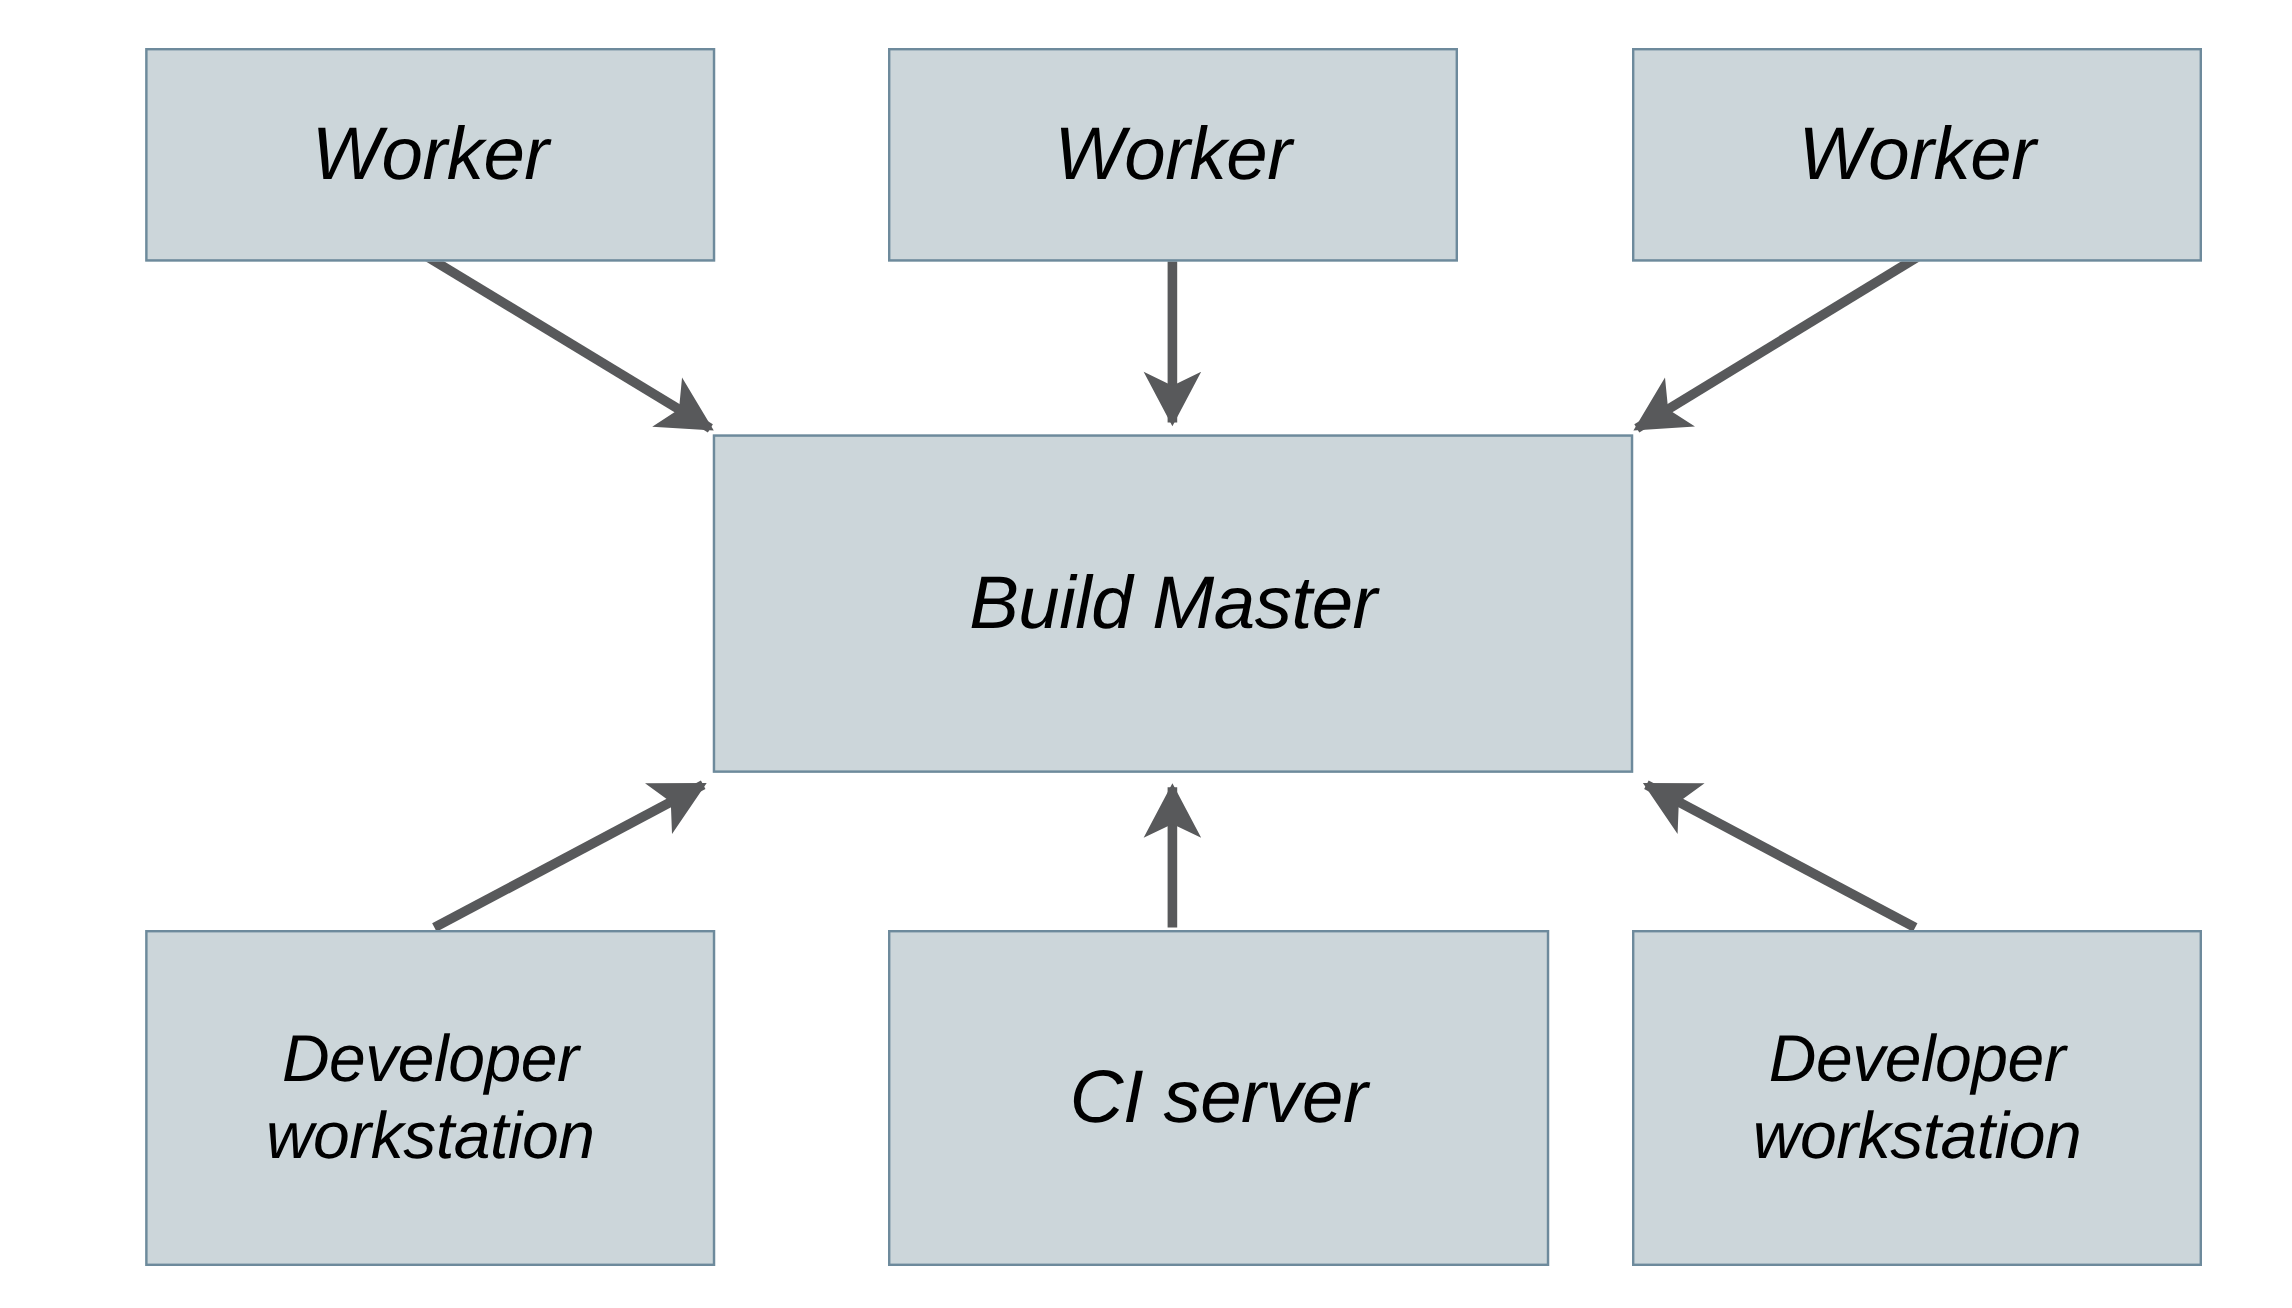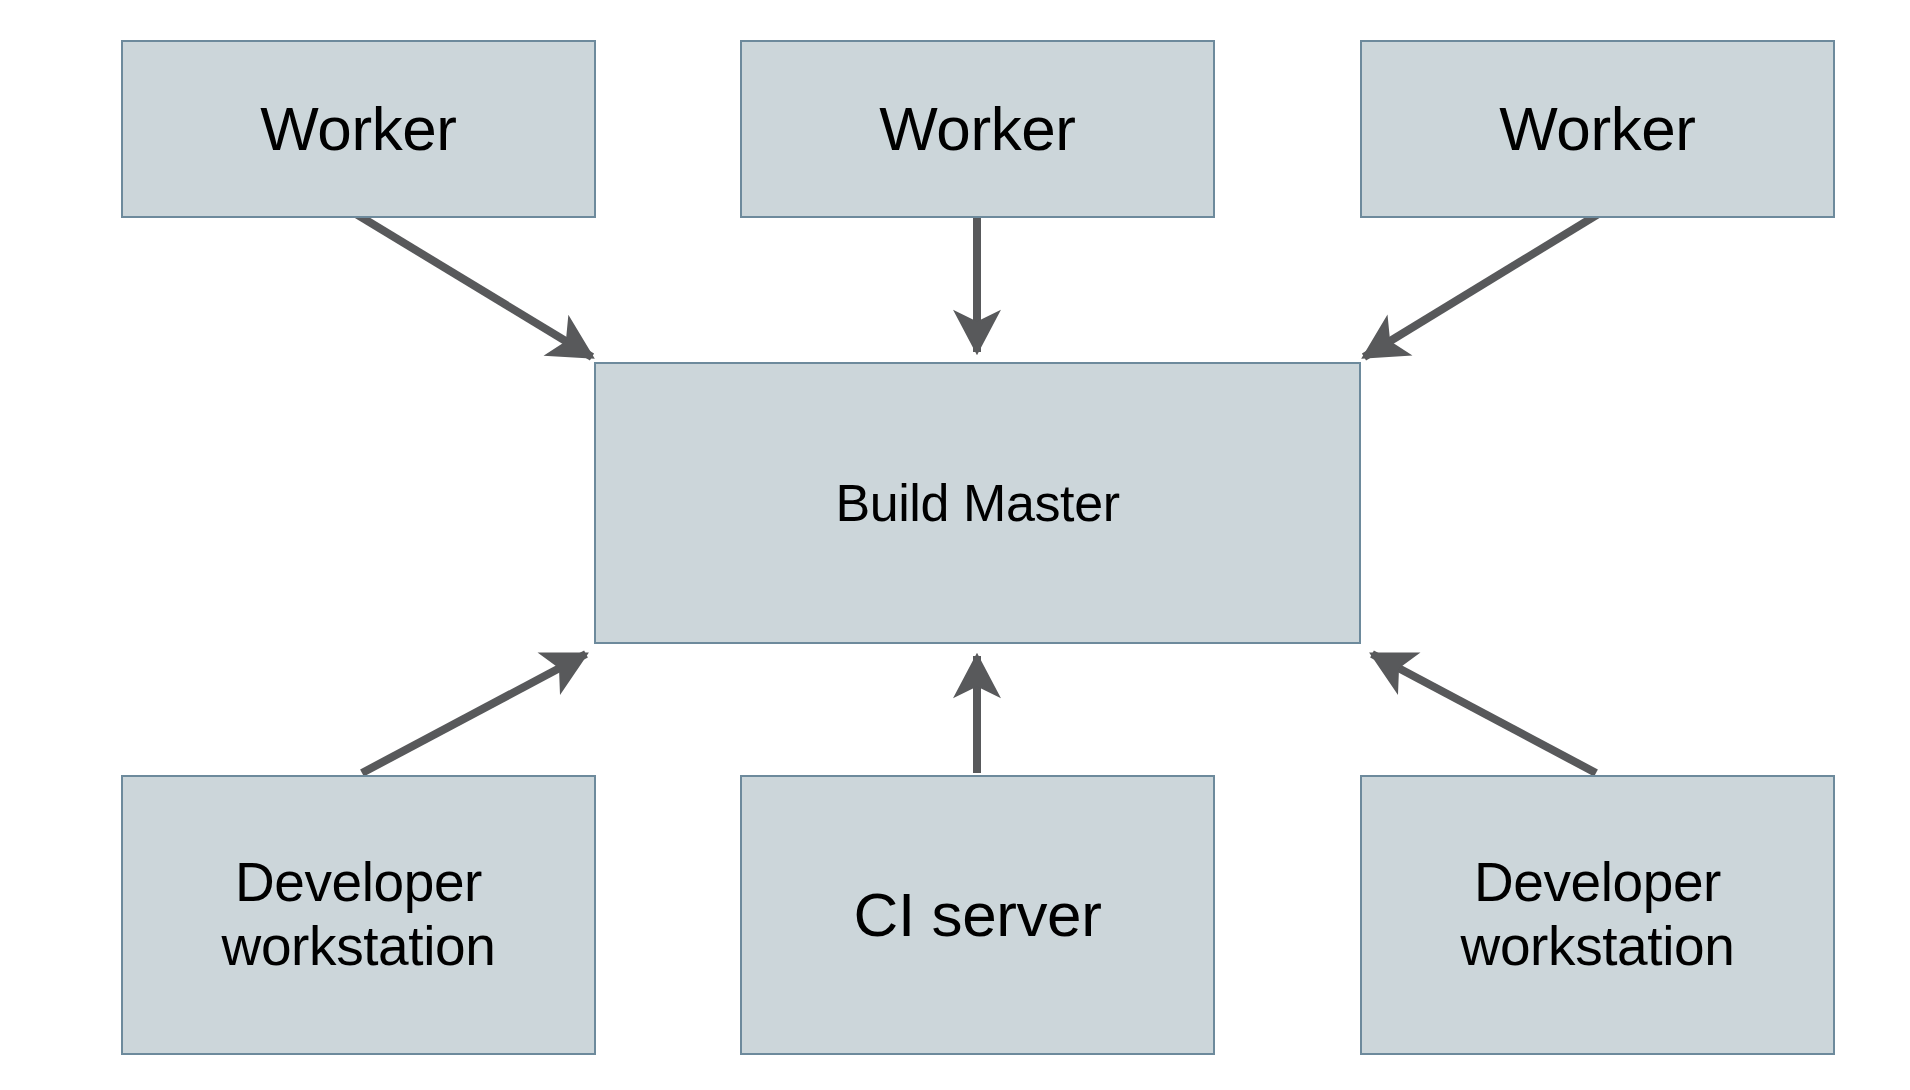--- a/index.html
+++ b/index.html
@@ -28,31 +28,32 @@
   }
   .node {
     position: absolute;
     box-sizing: border-box;
     background: #ccd6da;
     border: 2px solid #6d8a9c;
     display: flex;
     align-items: center;
     justify-content: center;
     text-align: center;
+    font-style: italic;
   }
   .node-label {
     color: #000000;
     font-family: "Liberation Sans", sans-serif;
     font-weight: 400;
     line-height: 1.16;
     white-space: pre-line;
     letter-spacing: -0.4px;
   }
   .node-worker .node-label { font-size: 62px; }
-  .node-master .node-label { font-size: 52px; }
+  .node-master .node-label { font-size: 62px; }
   .node-ci .node-label { font-size: 62px; }
   .node-dev .node-label { font-size: 55px; }
 </style>
 </head>
 <body>
 
 <div id="canvas">
 
   <svg class="edges-layer" viewBox="0 0 1910 1090" width="1910" height="1090" xmlns="http://www.w3.org/2000/svg" aria-hidden="true">
     <defs>
@@ -85,21 +86,21 @@
 
   <div class="node node-master" style="left:594px; top:362px; width:767px; height:282px;">
     <span class="node-label">Build Master</span>
   </div>
 
   <div class="node node-dev" style="left:121px; top:775px; width:475px; height:280px;">
     <span class="node-label">Developer
 workstation</span>
   </div>
 
-  <div class="node node-ci" style="left:740px; top:775px; width:475px; height:280px;">
+  <div class="node node-ci" style="left:740px; top:775px; width:551px; height:280px;">
     <span class="node-label">CI server</span>
   </div>
 
   <div class="node node-dev" style="left:1360px; top:775px; width:475px; height:280px;">
     <span class="node-label">Developer
 workstation</span>
   </div>
 
 </div>
 

